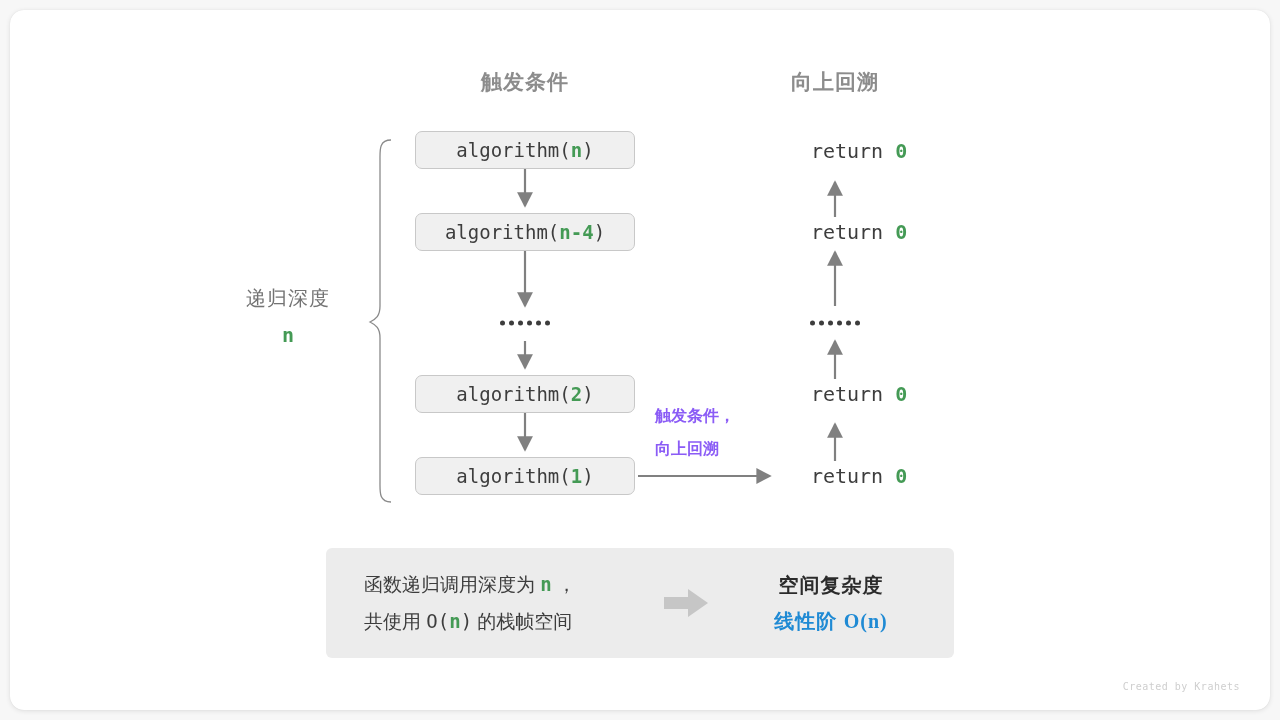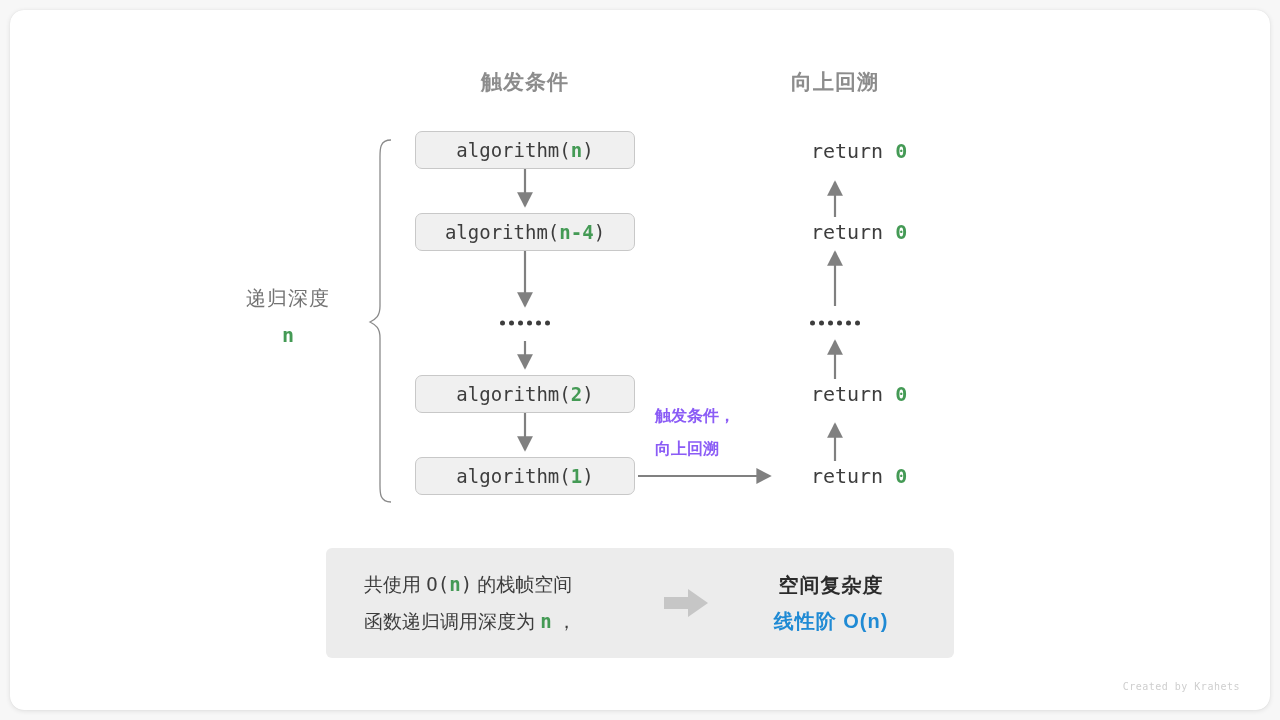--- a/index.html
+++ b/index.html
@@ -186,21 +186,21 @@
     letter-spacing: 1px;
   }
   .summary-right .value {
     display: block;
     font-size: 20px;
     font-weight: bold;
     color: #1f8ad4;
     letter-spacing: 1px;
   }
   .summary-right .value .mono {
-    font-family: Liberation Sans, sans-serif;
+    font-family: Liberation Serif, serif;
   }
 
   
   .footer {
     position: absolute;
     right: 30px;
     bottom: 18px;
     font-family: "DejaVu Sans Mono", monospace;
     font-size: 10px;
     color: #cfcfcf;
@@ -300,22 +300,22 @@
              C 369,130 370,140 370,150
              L 370,296
              C 370,306 366,309 360,312
              C 366,315 370,318 370,328
              L 370,472
              C 370,482 369,492 381,492" stroke="#8a8a8a" stroke-width="1.3" fill="none"></path>
   </svg>
 
   <div class="summary">
     <div class="summary-left">
+      <div><span>函数递归调用深度为 </span><span class="g">n</span><span> ，</span></div>
       <div><span>共使用 </span><span class="mono">O(</span><span class="g">n</span><span class="mono">)</span><span> 的栈帧空间</span></div>
-      <div><span>函数递归调用深度为 </span><span class="g">n</span><span> ，</span></div>
     </div>
 
     <div class="summary-arrow">
       <svg width="46" height="32" viewBox="0 0 46 32">
         <path d="M0,10 L24,10 L24,2 L44,16 L24,30 L24,22 L0,22 z" fill="#c6c6c6"></path>
       </svg>
     </div>
 
     <div class="summary-right">
       <span class="title">空间复杂度</span>

